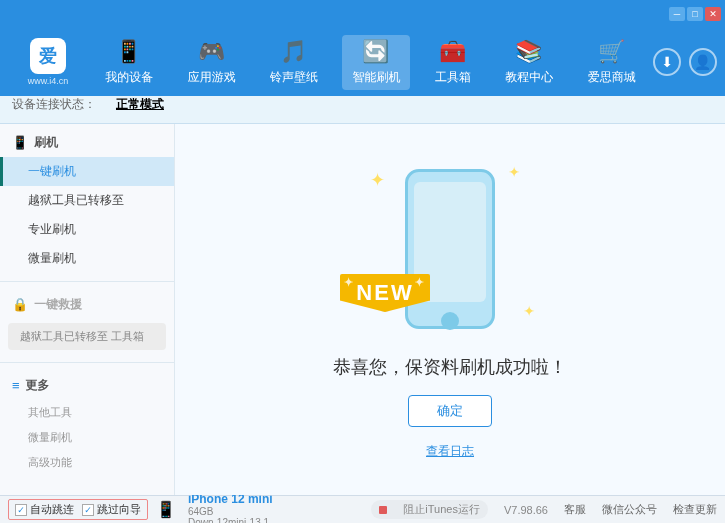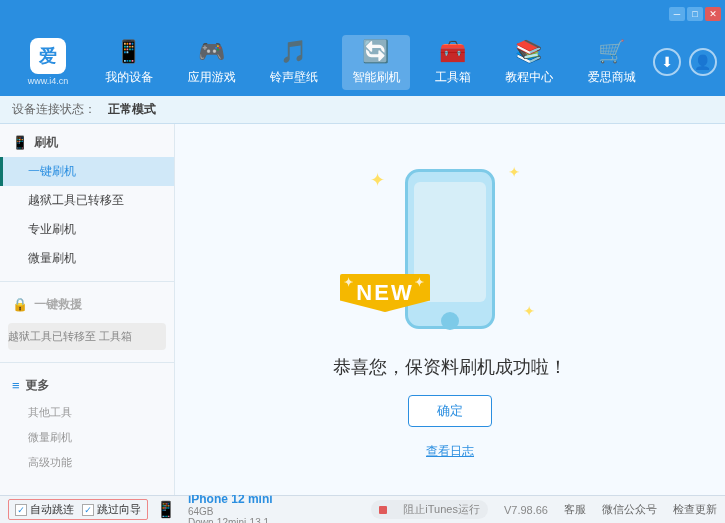--- a/index.html
+++ b/index.html
@@ -114,27 +114,27 @@
       justify-content: center;
       cursor: pointer;
     }
 
     
     .status-bar {
       height: 28px;
       background: #e8f4fb;
       border-bottom: 1px solid #c8dff0;
       display: flex;
-      align-items: center;
+      align-items: flex-start;
       padding: 0 12px;
       font-size: 12px;
       color: #333;
     }
     .status-label { color: #666; }
-    .status-value { color: #404040; font-weight: bold; margin-left: 12px; }
+    .status-value { color: #000000; font-weight: bold; margin-left: 20px; text-decoration: underline; }
 
     
     .main {
       display: flex;
       height: calc(523px - 28px - 68px - 28px - 28px);
     }
 
     
     .sidebar {
       width: 175px;
@@ -175,21 +175,21 @@
     .sidebar-divider {
       height: 1px;
       background: #dde8f0;
       margin: 4px 0;
     }
 
     .sidebar-gray-section {
       background: #ececec;
       margin: 4px 8px;
       border-radius: 4px;
-      padding: 6px 0;
+      padding: 6px 12px;
       font-size: 11px;
       color: #888;
     }
     .sidebar-gray-item {
       padding: 5px 12px 5px 28px;
       font-size: 11px;
       color: #999;
       cursor: pointer;
     }
 

